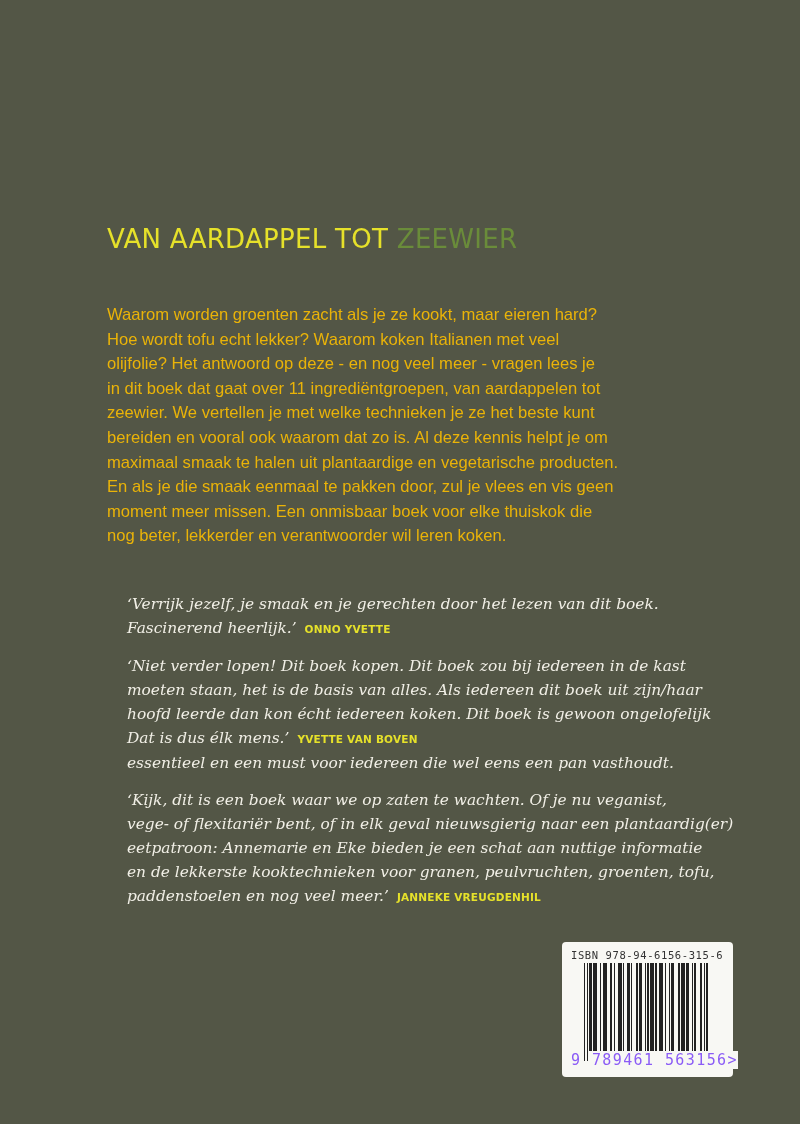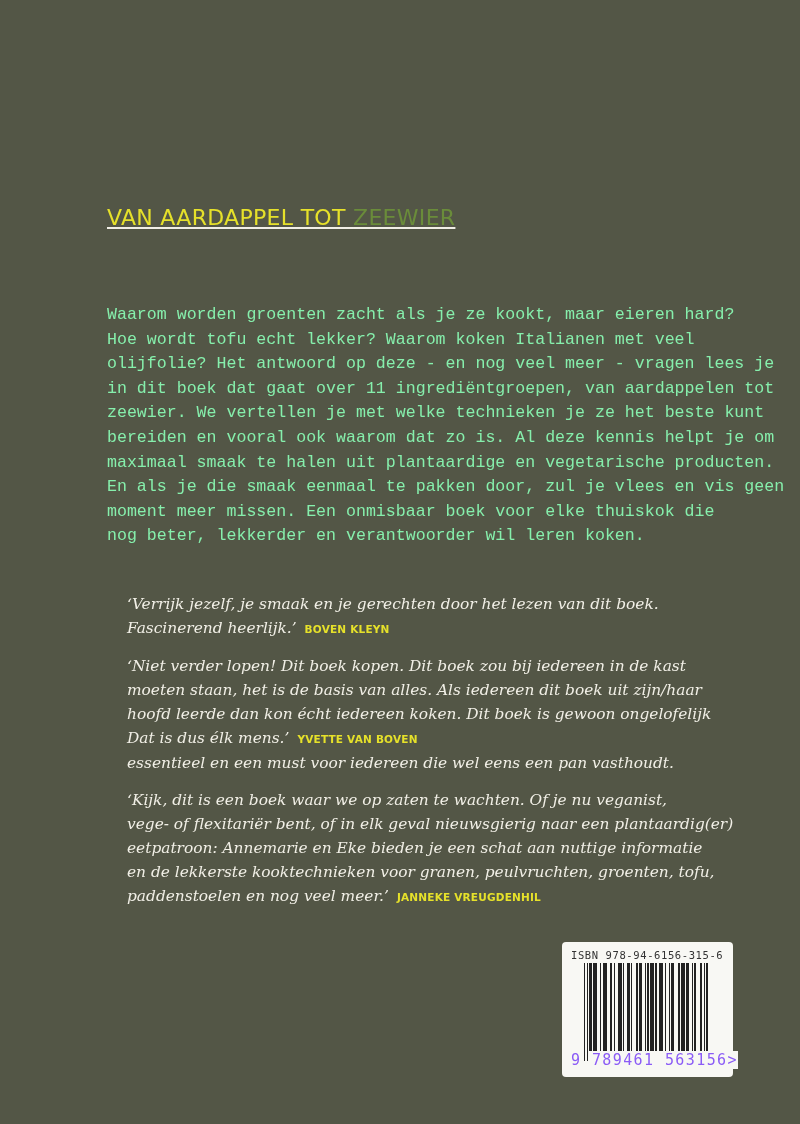--- a/index.html
+++ b/index.html
@@ -4,31 +4,31 @@
 <style>
   html, body { margin:0; padding:0; }
   body {
     width:800px; height:1124px; overflow:hidden;
     background:#535646;
     position:relative;
     font-family:"DejaVu Serif", serif;
     color:#f1efe6;
   }
   .title {
-    position:absolute; left:107px; top:205px;
+    position:absolute; left:107px; top:226px;
     font-family:"DejaVu Sans", sans-serif;
-    font-size:22px; letter-spacing:0.3px;
-    white-space:nowrap; line-height:26px;text-decoration:underline;
+    font-size:26px; letter-spacing:0.3px;
+    white-space:nowrap; line-height:26px;
   }
   .title .t1 { color:#e6e12a; }
   .title .t2 { color:#6a8c3a; }
   .body-text {
     position:absolute; left:107px; top:303px; width:640px;
-    font-family:Liberation Mono, monospace;
-    font-size:16.6px; line-height:24.6px; color:#86efac;
+    font-family:Liberation Sans, sans-serif;
+    font-size:16.6px; line-height:24.6px; color:#eab308;
   }
   .body-text div { white-space:nowrap; }
   .quotes {
     position:absolute; left:107px; top:592px; width:640px;margin-left:20px;
   }
   .quote {
     font-family:"DejaVu Serif", serif; font-style:italic;
     font-size:15.4px; line-height:24px; color:#f1efe6;
     margin-bottom:13px;
   }
@@ -76,21 +76,21 @@
   <div>bereiden en vooral ook waarom dat zo is. Al deze kennis helpt je om</div>
   <div>maximaal smaak te halen uit plantaardige en vegetarische producten.</div>
   <div>En als je die smaak eenmaal te pakken door, zul je vlees en vis geen</div>
   <div>moment meer missen. Een onmisbaar boek voor elke thuiskok die</div>
   <div>nog beter, lekkerder en verantwoorder wil leren koken.</div>
 </div>
 
 <div class="quotes">
   <div class="quote">
     <div>‘Verrijk jezelf, je smaak en je gerechten door het lezen van dit boek.</div>
-    <div><span> Fascinerend heerlijk.’</span><span class="author">BOVEN KLEYN</span></div>
+    <div><span> Fascinerend heerlijk.’</span><span class="author">ONNO YVETTE</span></div>
   </div>
   <div class="quote">
     <div>‘Niet verder lopen! Dit boek kopen. Dit boek zou bij iedereen in de kast</div>
     <div>moeten staan, het is de basis van alles. Als iedereen dit boek uit zijn/haar</div>
     <div>hoofd leerde dan kon écht iedereen koken. Dit boek is gewoon ongelofelijk</div>
     <div><span>Dat is dus élk mens.’</span><span class="author">YVETTE VAN BOVEN</span></div>
     <div>essentieel en een must voor iedereen die wel eens een pan vasthoudt.</div>
   </div>
   <div class="quote">
     <div>‘Kijk, dit is een boek waar we op zaten te wachten. Of je nu veganist,</div>

